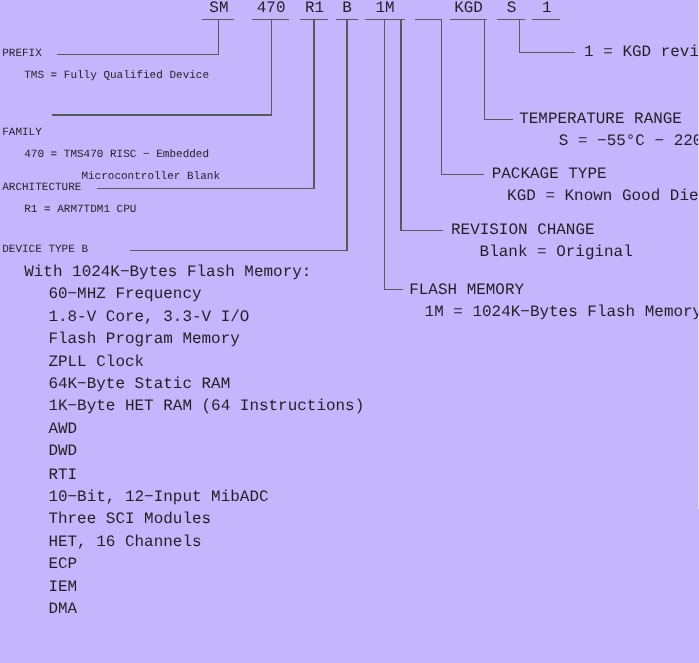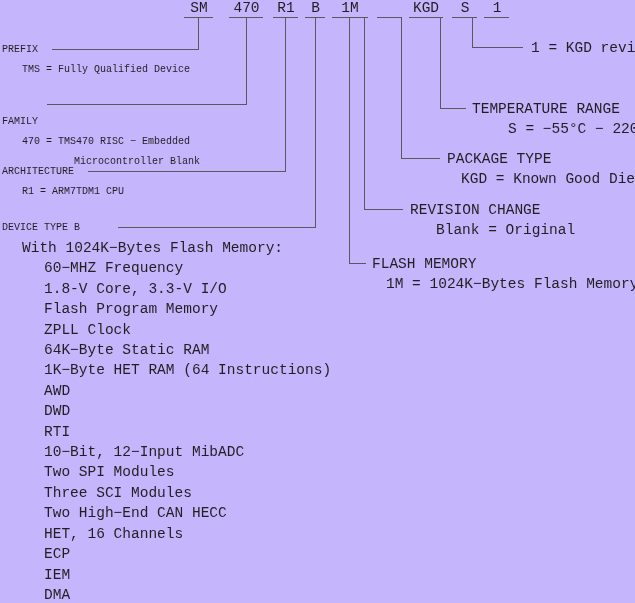--- a/index.html
+++ b/index.html
@@ -157,23 +157,21 @@
     <span class="item">60−MHZ Frequency</span>
     <span class="item">1.8-V Core, 3.3-V I/O</span>
     <span class="item">Flash Program Memory</span>
     <span class="item">ZPLL Clock</span>
     <span class="item">64K−Byte Static RAM</span>
     <span class="item">1K−Byte HET RAM (64 Instructions)</span>
     <span class="item">AWD</span>
     <span class="item">DWD</span>
     <span class="item">RTI</span>
     <span class="item">10−Bit, 12−Input MibADC</span>
-    <span class="item">Two SPI Modules</span>
     <span class="item">Three SCI Modules</span>
-    <span class="item">Two High−End CAN HECC</span>
     <span class="item">HET, 16 Channels</span>
     <span class="item">ECP</span>
     <span class="item">IEM</span>
     <span class="item">DMA</span>
 
   </div>
 
   <div class="callout" style="left:531px; top:38px;">
     <span class="title">1 = KGD revision</span>
   </div>

